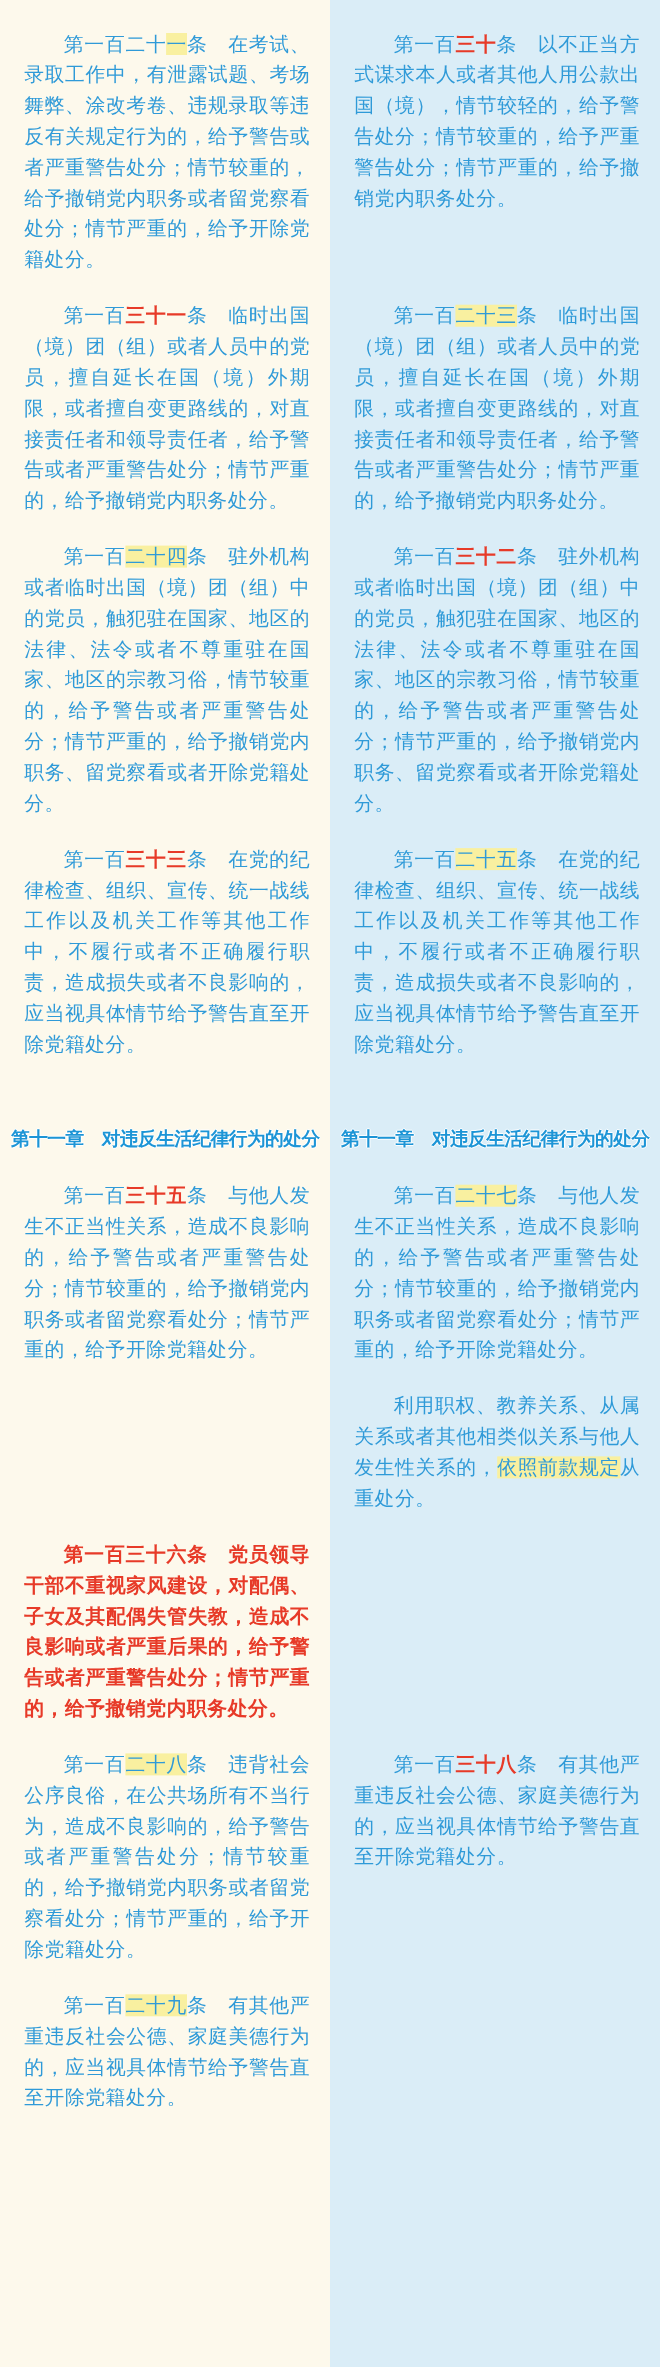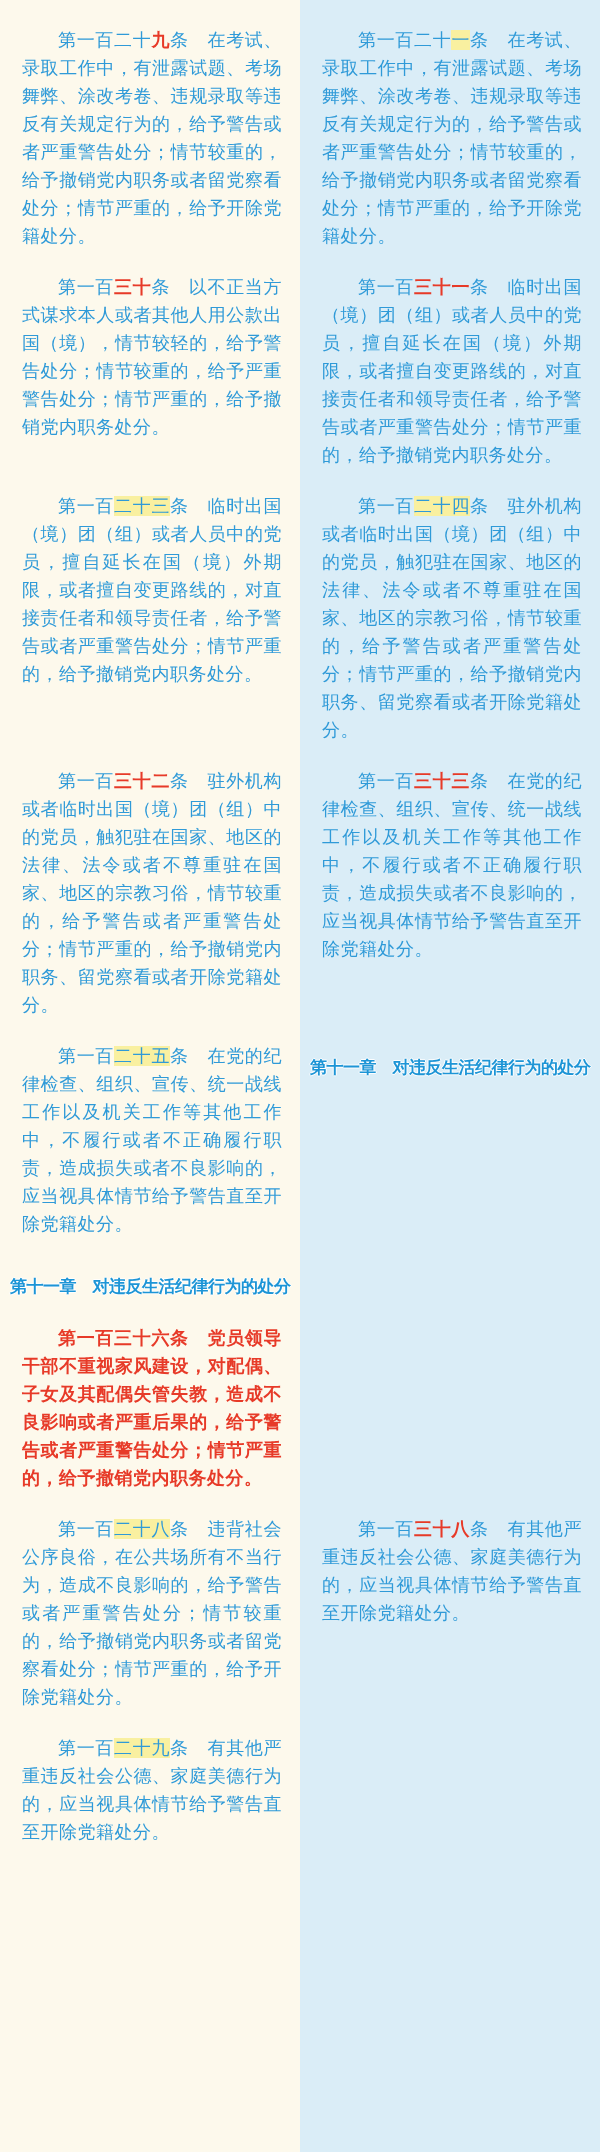--- a/index.html
+++ b/index.html
@@ -35,43 +35,40 @@
     margin: 0 0 23px 0;
     text-indent: 2em;
     text-align: justify;
     text-justify: inter-ideograph;
   }
   .para.red-para {
     color: var(--changed-red, #e73a28);
     font-weight: 700;
   }
   .heading {
-    margin: 12px 0 23px 0;
+    margin: 36px 0 23px 0;
     text-indent: 0;
     font-size: 17px;
     letter-spacing: -0.5px;
     font-weight: 700;
     color: var(--heading-text, #1d95d6);
     text-shadow: 0 1px 0 rgba(255,255,255,.9), 1px 0 0 rgba(255,255,255,.9),
                  0 -1px 0 rgba(255,255,255,.9), -1px 0 0 rgba(255,255,255,.9);
     white-space: nowrap;
   }
   .seg-n {}
   .seg-red { color: var(--changed-red, #e73a28); font-weight: 700; }
   .seg-hl { background: var(--highlight-bg, #f9f0a0); }
 </style>
 </head>
 <body>
 
 <div class="doc">
   <div class="grid">
 
-    <div class="cell left">
-        <div class="para"><span class="seg-n">第一百二十</span><span class="seg-red">九</span><span class="seg-n">条　在考试、录取工作中，有泄露试题、考场舞弊、涂改考卷、违规录取等违反有关规定行为的，给予警告或者严重警告处分；情节较重的，给予撤销党内职务或者留党察看处分；情节严重的，给予开除党籍处分。</span></div>
-      </div>
     <div class="cell right">
         <div class="para"><span class="seg-n">第一百二十</span><span class="seg-hl">一</span><span class="seg-n">条　在考试、录取工作中，有泄露试题、考场舞弊、涂改考卷、违规录取等违反有关规定行为的，给予警告或者严重警告处分；情节较重的，给予撤销党内职务或者留党察看处分；情节严重的，给予开除党籍处分。</span></div>
       </div>
 
     <div class="cell left">
         <div class="para"><span class="seg-n">第一百</span><span class="seg-red">三十</span><span class="seg-n">条　以不正当方式谋求本人或者其他人用公款出国（境），情节较轻的，给予警告处分；情节较重的，给予严重警告处分；情节严重的，给予撤销党内职务处分。</span></div>
       </div>
 
     <div class="cell left">
         <div class="para"><span class="seg-n">第一百</span><span class="seg-red">三十一</span><span class="seg-n">条　临时出国（境）团（组）或者人员中的党员，擅自延长在国（境）外期限，或者擅自变更路线的，对直接责任者和领导责任者，给予警告或者严重警告处分；情节严重的，给予撤销党内职务处分。</span></div>
@@ -96,20 +93,25 @@
 
     <div class="cell left heading-cell">
         <div class="heading"><span class="seg-n">第十一章　对违反生活纪律行为的处分</span></div>
       </div>
     <div class="cell right heading-cell">
         <div class="heading"><span class="seg-n">第十一章　对违反生活纪律行为的处分</span></div>
       </div>
 
 
     <div class="cell left">
+        <div class="para"><span class="seg-n">第一百</span><span class="seg-red">三十五</span><span class="seg-n">条　与他人发生不正当性关系，造成不良影响的，给予警告或者严重警告处分；情节较重的，给予撤销党内职务或者留党察看处分；情节严重的，给予开除党籍处分。</span></div>
+      </div>
+    <div class="cell right">
+        <div class="para"><span class="seg-n">第一百</span><span class="seg-hl">二十七</span><span class="seg-n">条　与他人发生不正当性关系，造成不良影响的，给予警告或者严重警告处分；情节较重的，给予撤销党内职务或者留党察看处分；情节严重的，给予开除党籍处分。</span></div>
+        <div class="para"><span class="seg-n">利用职权、教养关系、从属关系或者其他相类似关系与他人发生性关系的，</span><span class="seg-hl">依照前款规定</span><span class="seg-n">从重处分。</span></div>
       </div>
 
     <div class="cell left">
         <div class="para red-para"><span class="seg-n">第一百三十六条　党员领导干部不重视家风建设，对配偶、子女及其配偶失管失教，造成不良影响或者严重后果的，给予警告或者严重警告处分；情节严重的，给予撤销党内职务处分。</span></div>
       </div>
     <div class="cell right"></div>
 
     <div class="cell right">
         <div class="para"><span class="seg-n">第一百</span><span class="seg-hl">二十八</span><span class="seg-n">条　违背社会公序良俗，在公共场所有不当行为，造成不良影响的，给予警告或者严重警告处分；情节较重的，给予撤销党内职务或者留党察看处分；情节严重的，给予开除党籍处分。</span></div>
       </div>

